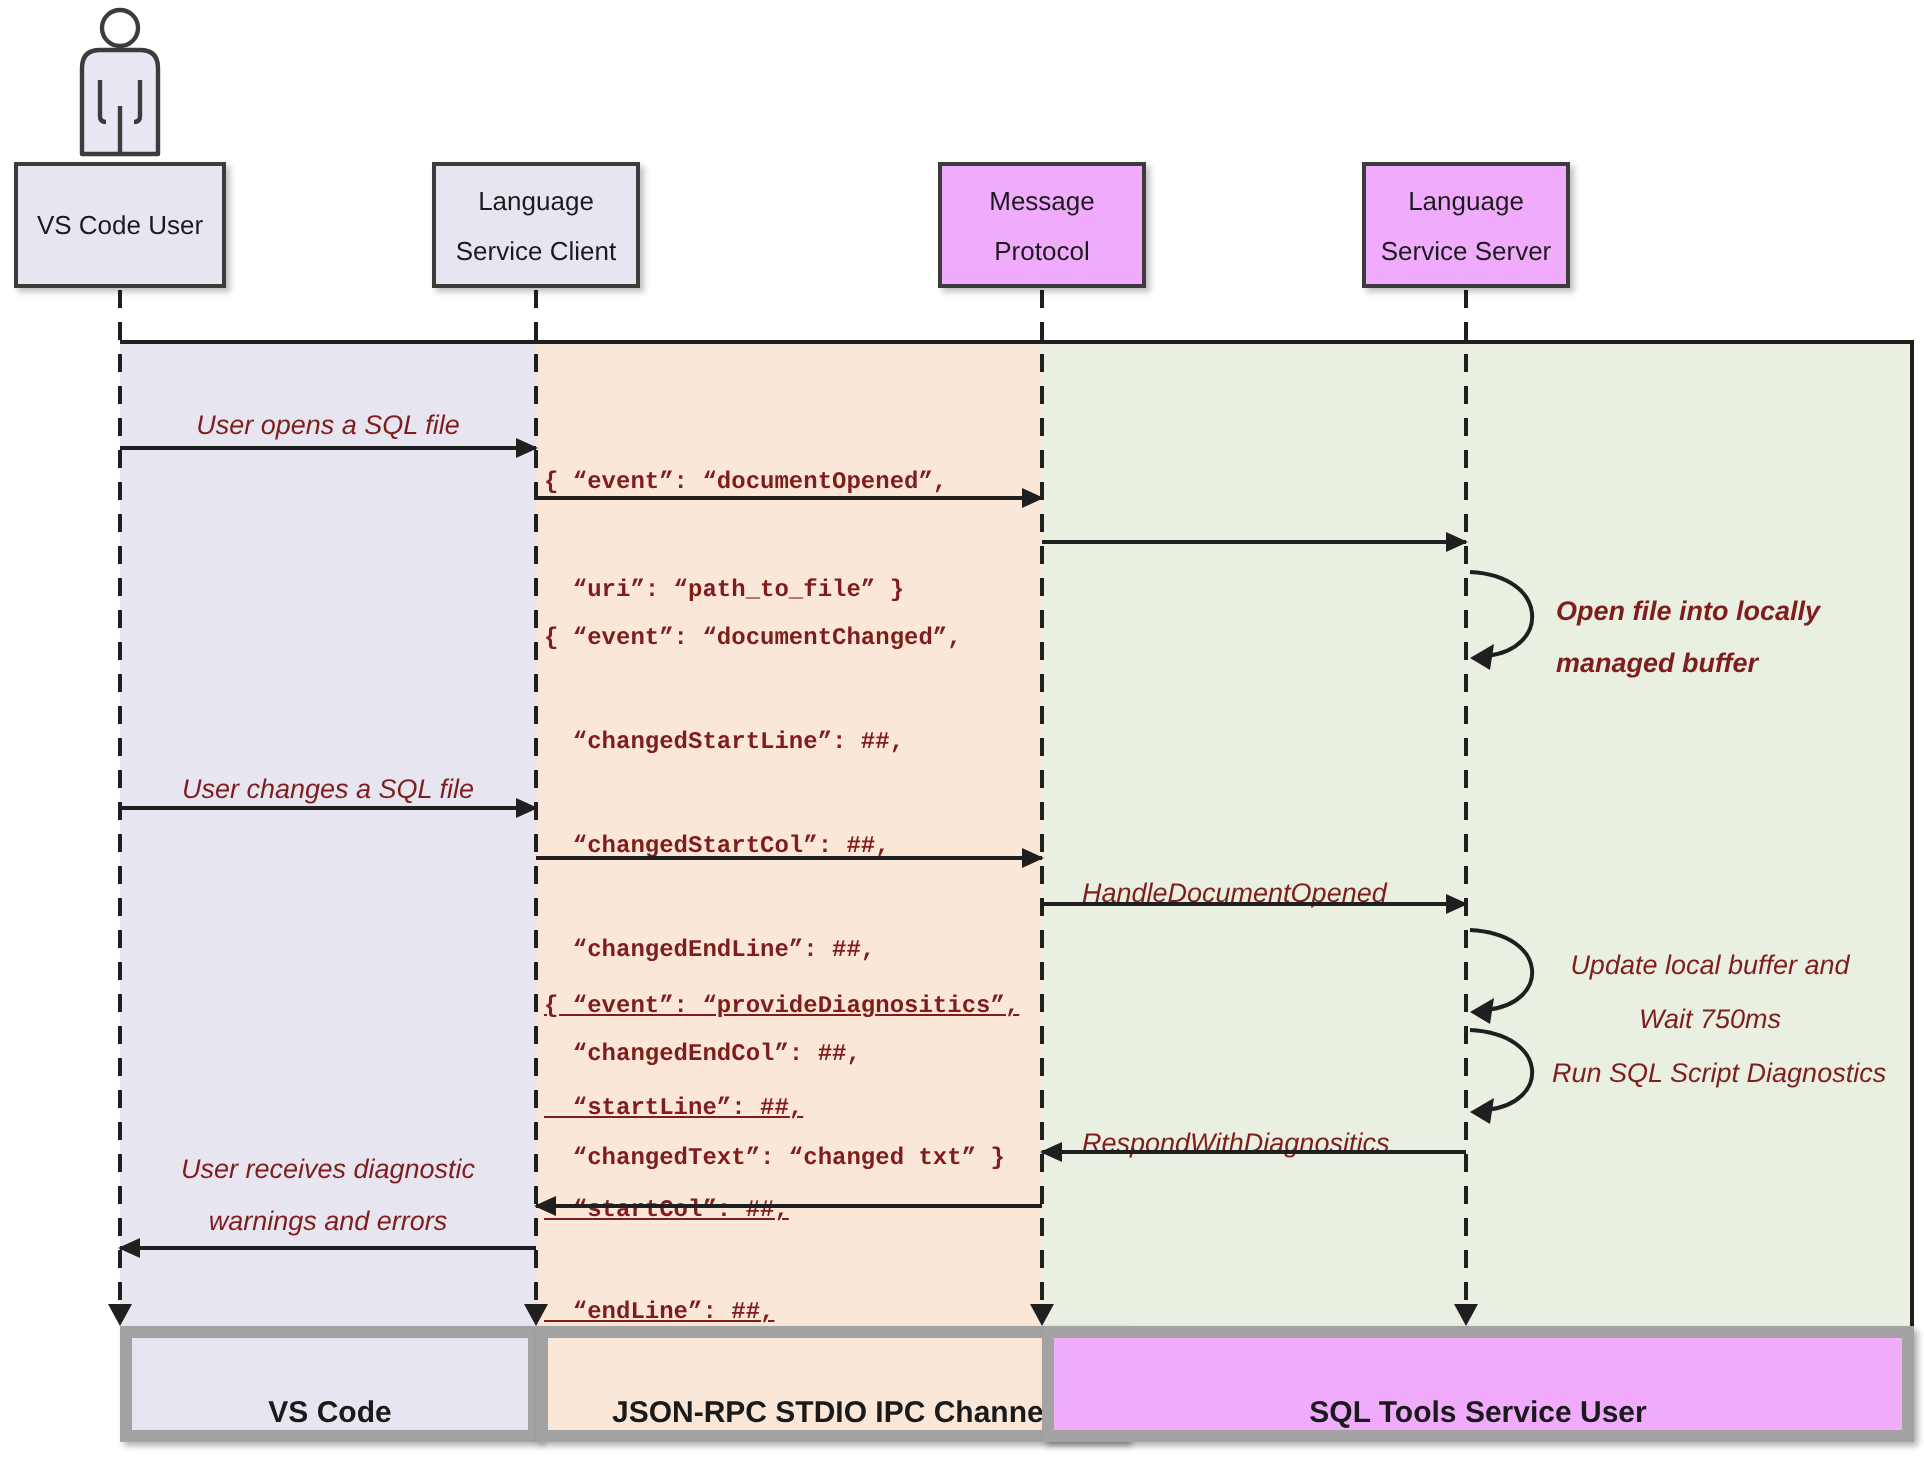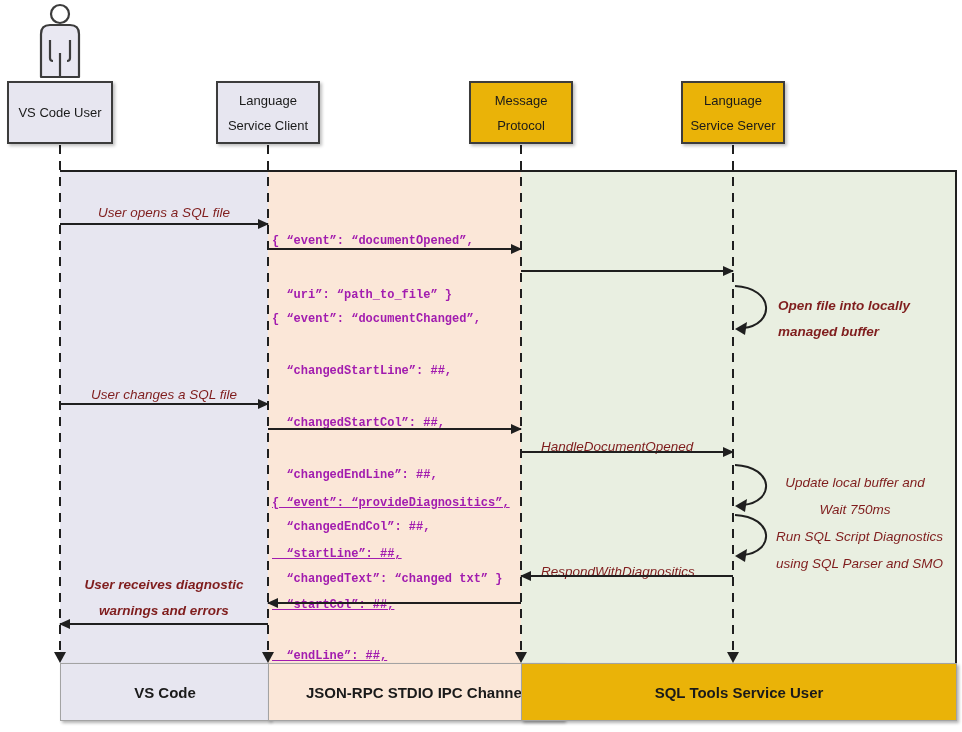--- a/index.html
+++ b/index.html
@@ -19,43 +19,43 @@
   .lifeline{position:absolute;width:2px;top:145px;height:507px;
     background:repeating-linear-gradient(to bottom,#1f1f1f 0 9px,transparent 9px 16px);}
   .down-head{position:absolute;top:652px;width:0;height:0;
     border-left:6px solid transparent;border-right:6px solid transparent;
     border-top:11px solid #1f1f1f;}
 
   
   .actor-box{position:absolute;top:81px;height:63px;border:2px solid #3c3c3c;box-sizing:border-box;
     display:flex;flex-direction:column;align-items:center;justify-content:center;
     font-size:13px;line-height:25px;text-align:center;box-shadow:2px 2px 3px rgba(0,0,0,.25);}
-  .fill-lav{background:#e7e6f0;} .fill-grn{background:#eab308;} .fill-pch{background:#fbe7d8;}
-
-  
-  .lane-box{position:absolute;top:663px;height:58px;border:1px solid #a3a3a3;box-sizing:border-box;
-    display:flex;align-items:center;justify-content:center;font-weight:bold;font-size:15px;
+  .fill-lav{background:#e7e6f0;} .fill-grn{background:#f0abfc;} .fill-pch{background:#fbe7d8;}
+
+  
+  .lane-box{position:absolute;top:663px;height:58px;border:6px solid #a3a3a3;box-sizing:border-box;
+    display:flex;align-items:flex-end;justify-content:center;font-weight:bold;font-size:15px;
     box-shadow:2px 2px 3px rgba(0,0,0,.3);}
 
   
   .msg-line{position:absolute;height:2px;background:#1f1f1f;}
   .head{position:absolute;width:0;height:0;top:-4px;
     border-top:5px solid transparent;border-bottom:5px solid transparent;}
   .head.right{right:-1px;border-left:11px solid #1f1f1f;}
   .head.left{left:-1px;border-right:11px solid #1f1f1f;}
 
   
   .note{position:absolute;font-style:italic;font-size:13.5px;color:#7f1d1d;}
   .note.ctr{text-align:center;}
   .note div{line-height:26px;}
   .note.lh27 div{line-height:27px;}
 
   
   .payload{position:absolute;font-family:"Liberation Mono","DejaVu Sans Mono",monospace;
-    font-size:12px;font-weight:bold;white-space:pre;color:#a21caf;}
+    font-size:12px;font-weight:bold;white-space:pre;color:#7f1d1d;}
   .payload div{line-height:26px;}
   .payload.lh24 div{line-height:24px;}
   .payload.lh23 div{line-height:23px;text-decoration:underline;}
 
   .loop-svg{position:absolute;}
 </style>
 </head>
 <body>
 
 <div id="stage">
@@ -161,21 +161,20 @@
     <div>Update local buffer and</div>
     <div>Wait 750ms</div>
   </div>
 
   <svg class="loop-svg" style="left:733px;top:512px;" width="48" height="50" viewBox="0 0 48 50">
     <path d="M2 3 C42 5 42 40 10 43" fill="none" stroke="#1f1f1f" stroke-width="2"></path>
     <polygon points="2,44 14,37 12,50" fill="#1f1f1f"></polygon>
   </svg>
   <div class="note lh27" style="left:776px;top:523px;">
     <div>Run SQL Script Diagnostics</div>
-    <div>using SQL Parser and SMO</div>
   </div>
 
   <div class="payload lh23" style="left:272px;top:464px;">
     <div>{ “event”: “provideDiagnositics”,</div>
     <div>  “startLine”: ##,</div>
     <div>  “startCol”: ##,</div>
     <div>  “endLine”: ##,</div>
     <div>  “endCol”: ##,</div>
     
   </div>
@@ -183,21 +182,21 @@
   <div class="note" style="left:541px;top:559px;">
     <div>RespondWithDiagnositics</div>
   </div>
   <div class="msg-line" style="left:521px;top:575px;width:212px;">
       <i class="head left"></i>
     </div>
   <div class="msg-line" style="left:268px;top:602px;width:253px;">
       <i class="head left"></i>
     </div>
 
-  <div class="note ctr" style="left:70px;top:572px;width:188px;font-weight:bold;">
+  <div class="note ctr" style="left:70px;top:572px;width:188px;">
     <div>User receives diagnostic</div>
     <div>warnings and errors</div>
   </div>
   <div class="msg-line" style="left:60px;top:623px;width:208px;">
       <i class="head left"></i>
     </div>
 
   <div class="lane-box fill-lav" style="left:60px;width:210px;">
     <span>VS Code</span>
   </div>

